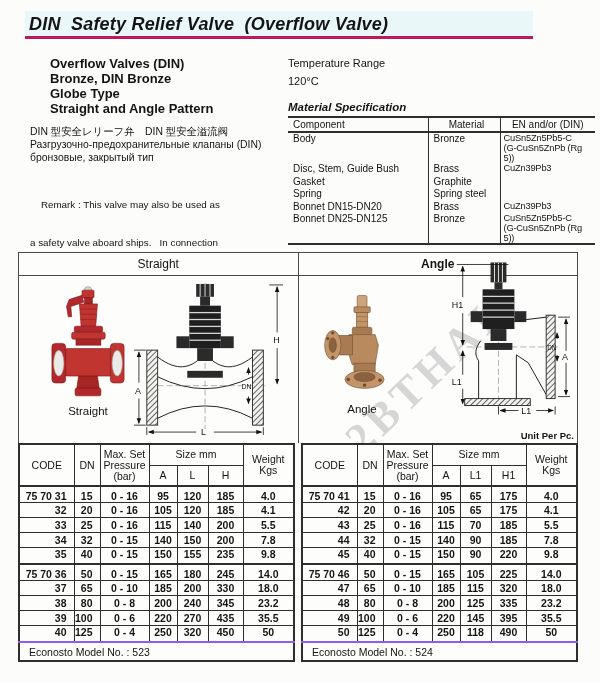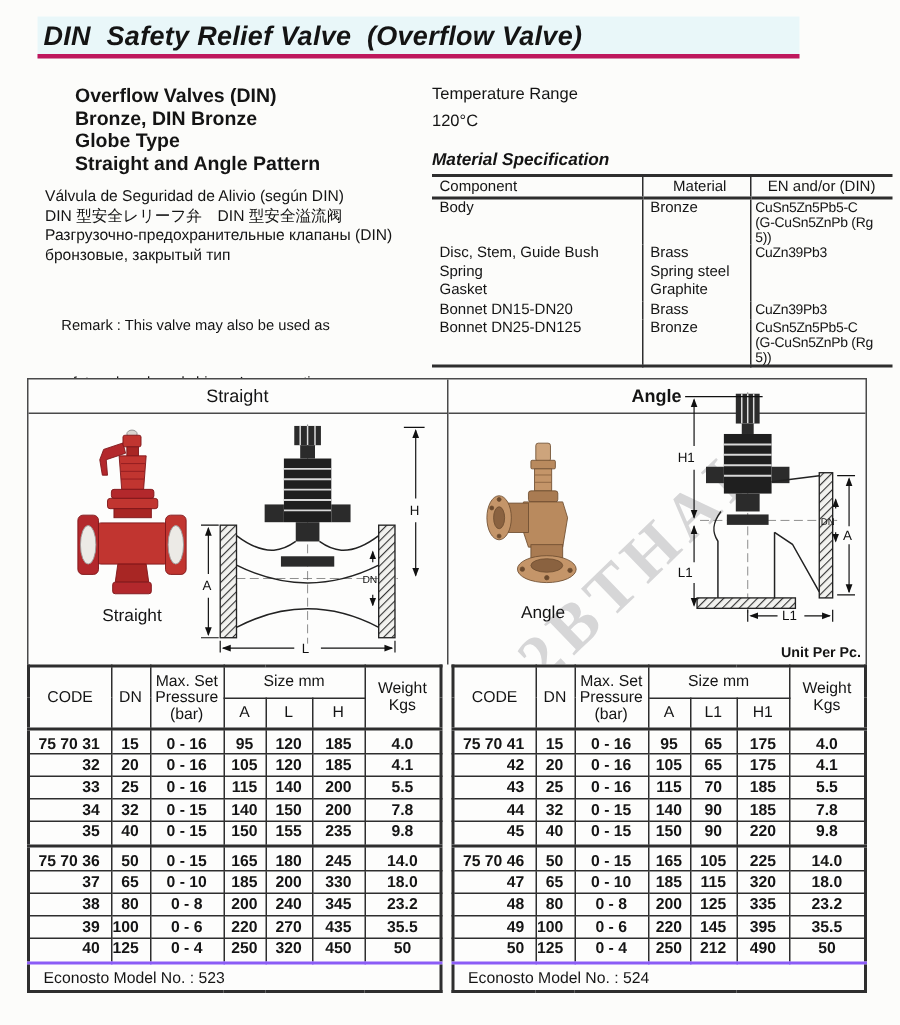--- a/index.html
+++ b/index.html
@@ -97,21 +97,20 @@
   <div class="title-bar">DIN  Safety Relief Valve  (Overflow Valve)</div>
 
   <div class="top-left">
     <div class="headings">
       <div>Overflow Valves (DIN)</div>
       <div>Bronze, DIN Bronze</div>
       <div>Globe Type</div>
       <div>Straight and Angle Pattern</div>
     </div>
     <div class="translations">
-      <div>Válvula de Seguridad de Alivio (según DIN)</div>
       <div>DIN 型安全レリーフ弁　DIN 型安全溢流阀</div>
       <div>Разгрузочно-предохранительные клапаны (DIN)</div>
       <div>бронзовые, закрытый тип</div>
     </div>
     <div class="remark">
       <div>    Remark : This valve may also be used as</div>
       <div>a safety valve aboard ships.   In connection</div>
       <div>with the PED guidelines, this is not permitted</div>
       <div>for installations on land, if the set pressure is &gt;0.5 bar.</div>
     </div>
@@ -135,27 +134,27 @@
             <td>Bronze</td>
             <td class="pre">CuSn5Zn5Pb5-C
 (G-CuSn5ZnPb (Rg 5))</td>
           </tr>
           <tr>
             <td>Disc, Stem, Guide Bush</td>
             <td>Brass</td>
             <td class="pre">CuZn39Pb3</td>
           </tr>
           <tr>
+            <td>Gasket</td>
+            <td>Graphite</td>
+            <td class="pre"></td>
+          </tr>
+          <tr>
             <td>Spring</td>
             <td>Spring steel</td>
-            <td class="pre"></td>
-          </tr>
-          <tr>
-            <td>Gasket</td>
-            <td>Graphite</td>
             <td class="pre"></td>
           </tr>
           <tr>
             <td>Bonnet DN15-DN20</td>
             <td>Brass</td>
             <td class="pre">CuZn39Pb3</td>
           </tr>
           <tr>
             <td>Bonnet DN25-DN125</td>
             <td>Bronze</td>
@@ -574,21 +573,21 @@
             <td class="c3">220</td>
             <td class="c4">145</td>
             <td class="c5">395</td>
             <td class="c6">35.5</td>
           </tr>
           <tr>
             <td class="c0">50</td>
             <td class="c1">125</td>
             <td class="c2">0 - 4</td>
             <td class="c3">250</td>
-            <td class="c4">212</td>
+            <td class="c4">118</td>
             <td class="c5">490</td>
             <td class="c6">50</td>
           </tr>
         </tbody>
       <tfoot>
         <tr>
             <td colspan="7">Econosto Model No. : 524</td>
           </tr>
       </tfoot>
     </table>

